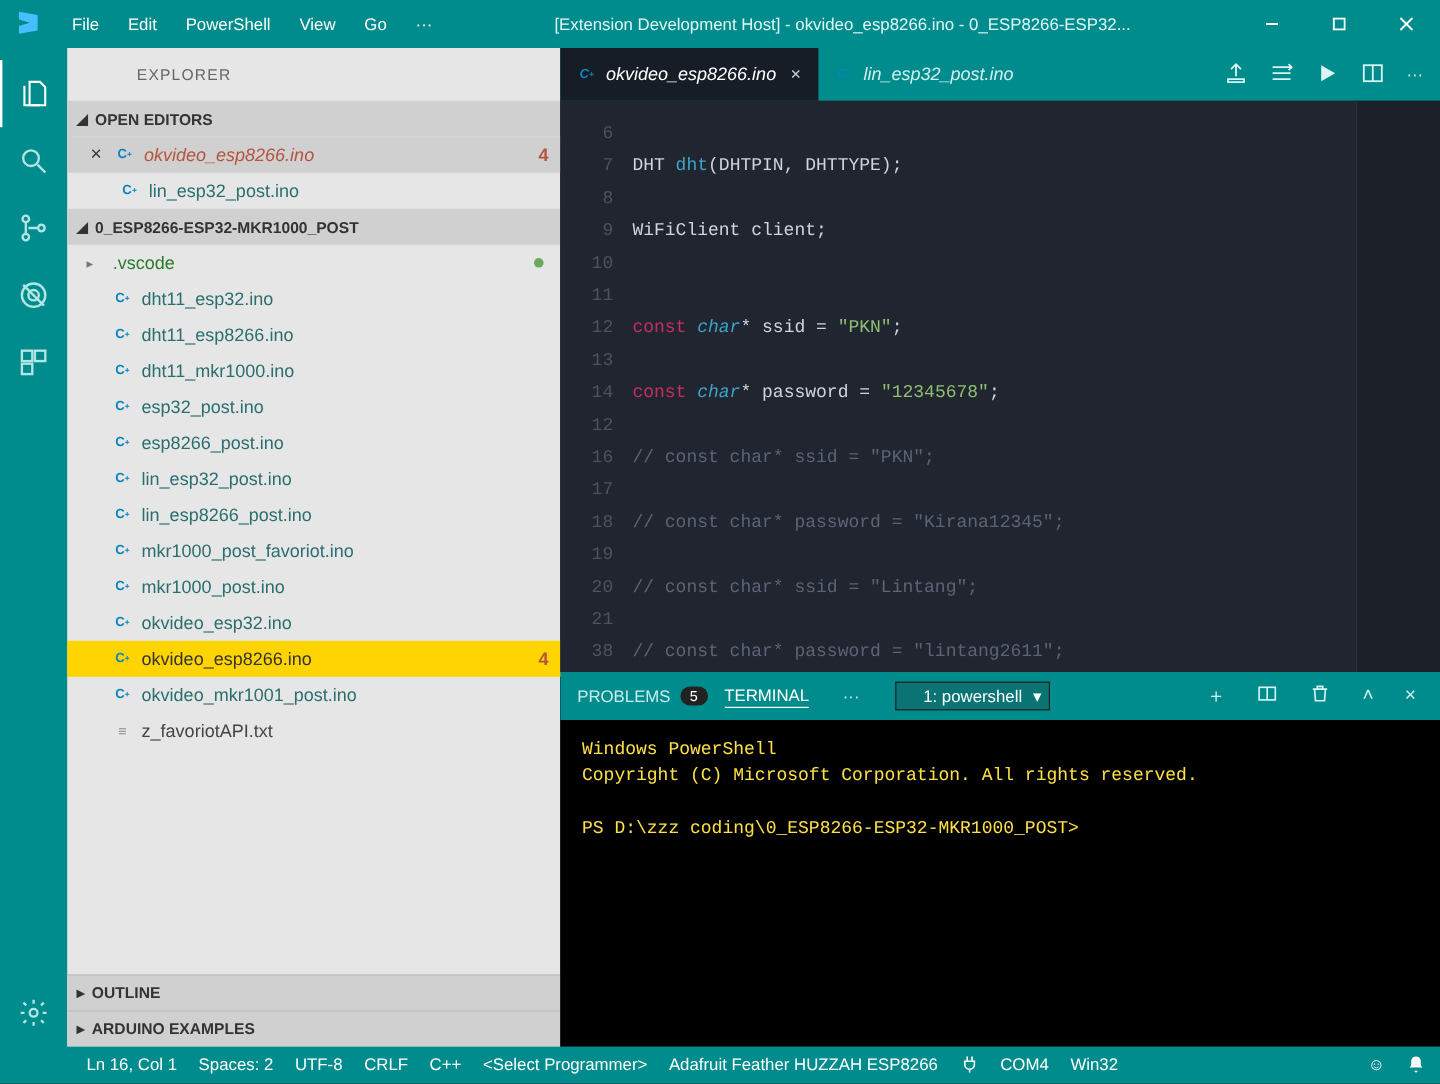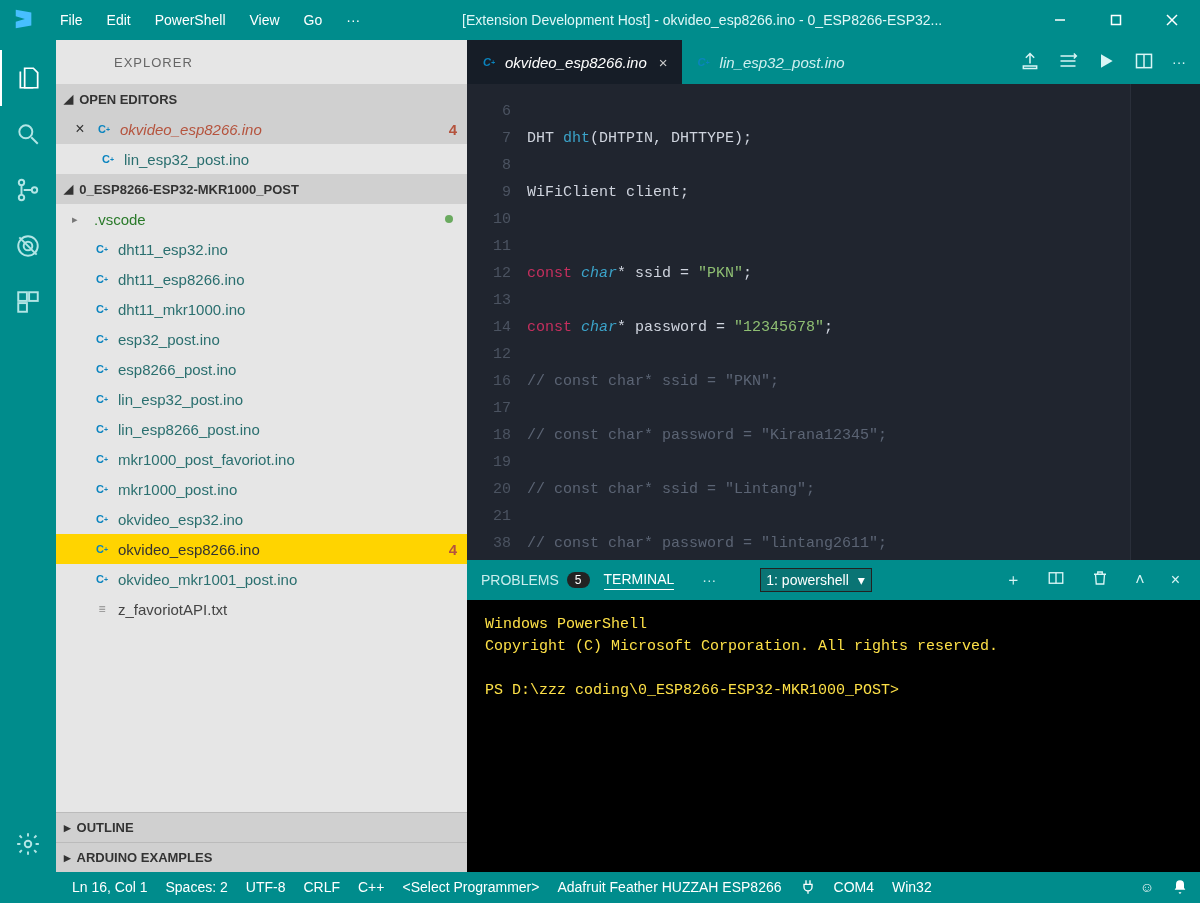--- a/index.html
+++ b/index.html
@@ -186,24 +186,24 @@
   }
   .panel-tabs .ptab { display: flex; align-items: center; gap: 8px; }
   .panel-tabs .ptab.active { color: #fff; border-bottom: 1px solid #fff; padding-bottom: 2px; }
   .panel-tabs .badge {
     background: #222; color: #fff;
     border-radius: 10px; padding: 1px 8px; font-size: 12px;
   }
   .panel-tabs .sel {
     background: #0a7474;
     border: 1px solid #222;
-    padding: 3px 22px 3px 5px;
+    padding: 3px 22px 3px 22px;
     color: #fff;
     position: relative;
-    margin-left: 30px;
+    margin-left: 16px;
   }
   .panel-tabs .sel::after {
     content: "▾"; position: absolute; right: 6px; top: 3px; color: #fff;
   }
   .panel-tabs .spacer { flex: 1; }
   .panel-tabs .picon { color: #d9f5f5; padding: 0 6px; font-size: 16px; }
 
   .terminal-body {
     flex: 1;
     font-family: Consolas, "Courier New", monospace;

